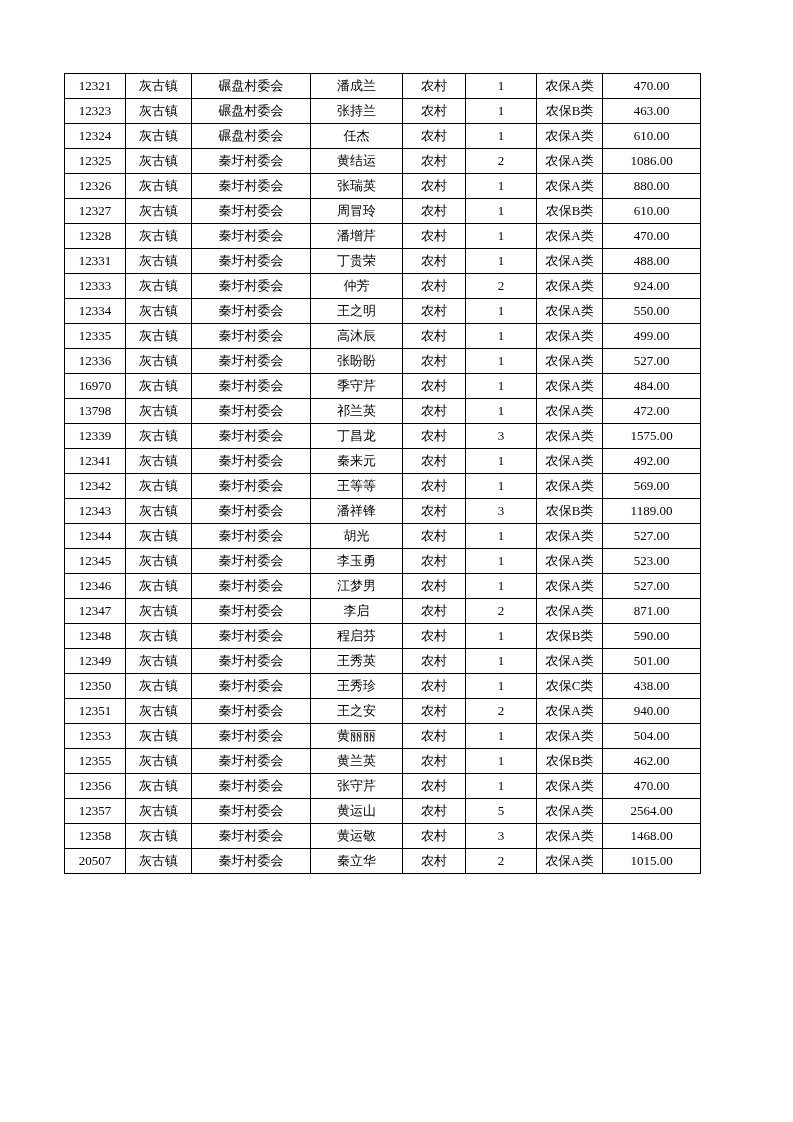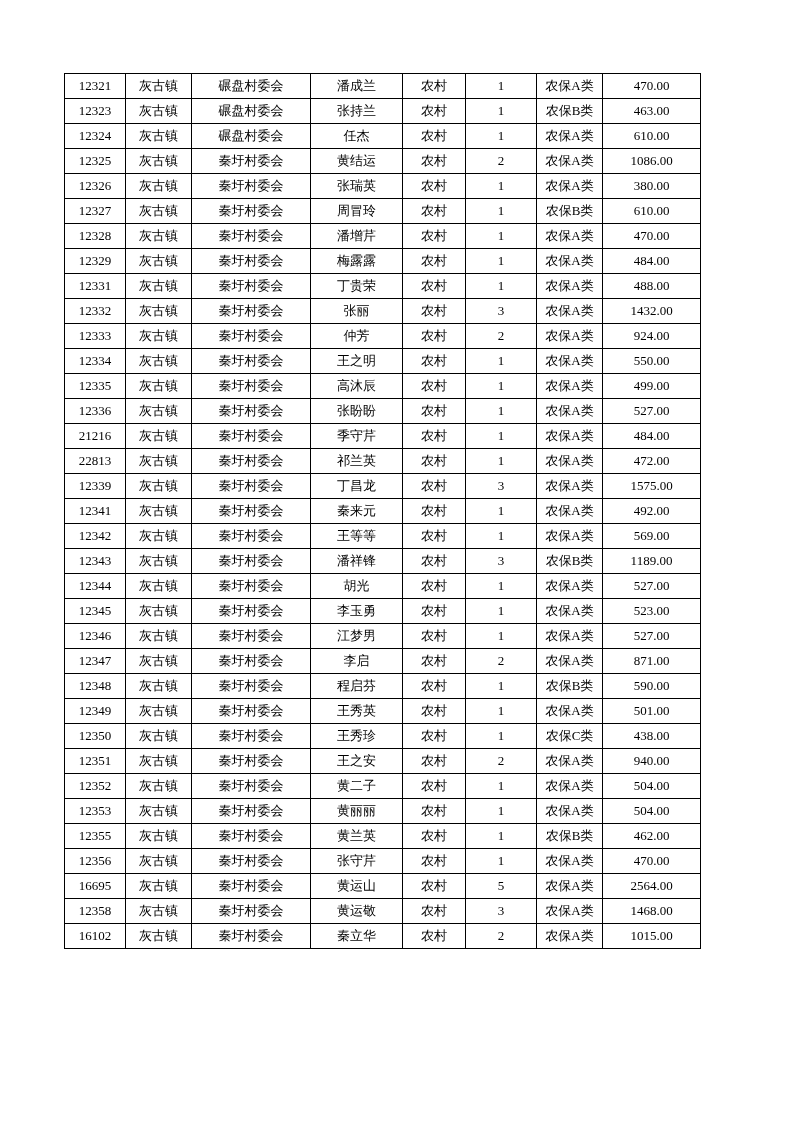--- a/index.html
+++ b/index.html
@@ -89,21 +89,21 @@
           <td class="col-amount">1086.00</td>
         </tr>
         <tr>
           <td class="col-id">12326</td>
           <td class="col-town">灰古镇</td>
           <td class="col-village">秦圩村委会</td>
           <td class="col-name">张瑞英</td>
           <td class="col-type">农村</td>
           <td class="col-count">1</td>
           <td class="col-category">农保A类</td>
-          <td class="col-amount">380.00</td>
+          <td class="col-amount">880.00</td>
         </tr>
         <tr>
           <td class="col-id">12327</td>
           <td class="col-town">灰古镇</td>
           <td class="col-village">秦圩村委会</td>
           <td class="col-name">周冒玲</td>
           <td class="col-type">农村</td>
           <td class="col-count">1</td>
           <td class="col-category">农保B类</td>
           <td class="col-amount">610.00</td>
@@ -112,101 +112,81 @@
           <td class="col-id">12328</td>
           <td class="col-town">灰古镇</td>
           <td class="col-village">秦圩村委会</td>
           <td class="col-name">潘增芹</td>
           <td class="col-type">农村</td>
           <td class="col-count">1</td>
           <td class="col-category">农保A类</td>
           <td class="col-amount">470.00</td>
         </tr>
         <tr>
-          <td class="col-id">12329</td>
-          <td class="col-town">灰古镇</td>
-          <td class="col-village">秦圩村委会</td>
-          <td class="col-name">梅露露</td>
+          <td class="col-id">12331</td>
+          <td class="col-town">灰古镇</td>
+          <td class="col-village">秦圩村委会</td>
+          <td class="col-name">丁贵荣</td>
+          <td class="col-type">农村</td>
+          <td class="col-count">1</td>
+          <td class="col-category">农保A类</td>
+          <td class="col-amount">488.00</td>
+        </tr>
+        <tr>
+          <td class="col-id">12333</td>
+          <td class="col-town">灰古镇</td>
+          <td class="col-village">秦圩村委会</td>
+          <td class="col-name">仲芳</td>
+          <td class="col-type">农村</td>
+          <td class="col-count">2</td>
+          <td class="col-category">农保A类</td>
+          <td class="col-amount">924.00</td>
+        </tr>
+        <tr>
+          <td class="col-id">12334</td>
+          <td class="col-town">灰古镇</td>
+          <td class="col-village">秦圩村委会</td>
+          <td class="col-name">王之明</td>
+          <td class="col-type">农村</td>
+          <td class="col-count">1</td>
+          <td class="col-category">农保A类</td>
+          <td class="col-amount">550.00</td>
+        </tr>
+        <tr>
+          <td class="col-id">12335</td>
+          <td class="col-town">灰古镇</td>
+          <td class="col-village">秦圩村委会</td>
+          <td class="col-name">高沐辰</td>
+          <td class="col-type">农村</td>
+          <td class="col-count">1</td>
+          <td class="col-category">农保A类</td>
+          <td class="col-amount">499.00</td>
+        </tr>
+        <tr>
+          <td class="col-id">12336</td>
+          <td class="col-town">灰古镇</td>
+          <td class="col-village">秦圩村委会</td>
+          <td class="col-name">张盼盼</td>
+          <td class="col-type">农村</td>
+          <td class="col-count">1</td>
+          <td class="col-category">农保A类</td>
+          <td class="col-amount">527.00</td>
+        </tr>
+        <tr>
+          <td class="col-id">16970</td>
+          <td class="col-town">灰古镇</td>
+          <td class="col-village">秦圩村委会</td>
+          <td class="col-name">季守芹</td>
           <td class="col-type">农村</td>
           <td class="col-count">1</td>
           <td class="col-category">农保A类</td>
           <td class="col-amount">484.00</td>
         </tr>
         <tr>
-          <td class="col-id">12331</td>
-          <td class="col-town">灰古镇</td>
-          <td class="col-village">秦圩村委会</td>
-          <td class="col-name">丁贵荣</td>
-          <td class="col-type">农村</td>
-          <td class="col-count">1</td>
-          <td class="col-category">农保A类</td>
-          <td class="col-amount">488.00</td>
-        </tr>
-        <tr>
-          <td class="col-id">12332</td>
-          <td class="col-town">灰古镇</td>
-          <td class="col-village">秦圩村委会</td>
-          <td class="col-name">张丽</td>
-          <td class="col-type">农村</td>
-          <td class="col-count">3</td>
-          <td class="col-category">农保A类</td>
-          <td class="col-amount">1432.00</td>
-        </tr>
-        <tr>
-          <td class="col-id">12333</td>
-          <td class="col-town">灰古镇</td>
-          <td class="col-village">秦圩村委会</td>
-          <td class="col-name">仲芳</td>
-          <td class="col-type">农村</td>
-          <td class="col-count">2</td>
-          <td class="col-category">农保A类</td>
-          <td class="col-amount">924.00</td>
-        </tr>
-        <tr>
-          <td class="col-id">12334</td>
-          <td class="col-town">灰古镇</td>
-          <td class="col-village">秦圩村委会</td>
-          <td class="col-name">王之明</td>
-          <td class="col-type">农村</td>
-          <td class="col-count">1</td>
-          <td class="col-category">农保A类</td>
-          <td class="col-amount">550.00</td>
-        </tr>
-        <tr>
-          <td class="col-id">12335</td>
-          <td class="col-town">灰古镇</td>
-          <td class="col-village">秦圩村委会</td>
-          <td class="col-name">高沐辰</td>
-          <td class="col-type">农村</td>
-          <td class="col-count">1</td>
-          <td class="col-category">农保A类</td>
-          <td class="col-amount">499.00</td>
-        </tr>
-        <tr>
-          <td class="col-id">12336</td>
-          <td class="col-town">灰古镇</td>
-          <td class="col-village">秦圩村委会</td>
-          <td class="col-name">张盼盼</td>
-          <td class="col-type">农村</td>
-          <td class="col-count">1</td>
-          <td class="col-category">农保A类</td>
-          <td class="col-amount">527.00</td>
-        </tr>
-        <tr>
-          <td class="col-id">21216</td>
-          <td class="col-town">灰古镇</td>
-          <td class="col-village">秦圩村委会</td>
-          <td class="col-name">季守芹</td>
-          <td class="col-type">农村</td>
-          <td class="col-count">1</td>
-          <td class="col-category">农保A类</td>
-          <td class="col-amount">484.00</td>
-        </tr>
-        <tr>
-          <td class="col-id">22813</td>
+          <td class="col-id">13798</td>
           <td class="col-town">灰古镇</td>
           <td class="col-village">秦圩村委会</td>
           <td class="col-name">祁兰英</td>
           <td class="col-type">农村</td>
           <td class="col-count">1</td>
           <td class="col-category">农保A类</td>
           <td class="col-amount">472.00</td>
         </tr>
         <tr>
           <td class="col-id">12339</td>
@@ -322,81 +302,71 @@
           <td class="col-id">12351</td>
           <td class="col-town">灰古镇</td>
           <td class="col-village">秦圩村委会</td>
           <td class="col-name">王之安</td>
           <td class="col-type">农村</td>
           <td class="col-count">2</td>
           <td class="col-category">农保A类</td>
           <td class="col-amount">940.00</td>
         </tr>
         <tr>
-          <td class="col-id">12352</td>
-          <td class="col-town">灰古镇</td>
-          <td class="col-village">秦圩村委会</td>
-          <td class="col-name">黄二子</td>
+          <td class="col-id">12353</td>
+          <td class="col-town">灰古镇</td>
+          <td class="col-village">秦圩村委会</td>
+          <td class="col-name">黄丽丽</td>
           <td class="col-type">农村</td>
           <td class="col-count">1</td>
           <td class="col-category">农保A类</td>
           <td class="col-amount">504.00</td>
         </tr>
         <tr>
-          <td class="col-id">12353</td>
-          <td class="col-town">灰古镇</td>
-          <td class="col-village">秦圩村委会</td>
-          <td class="col-name">黄丽丽</td>
-          <td class="col-type">农村</td>
-          <td class="col-count">1</td>
-          <td class="col-category">农保A类</td>
-          <td class="col-amount">504.00</td>
-        </tr>
-        <tr>
           <td class="col-id">12355</td>
           <td class="col-town">灰古镇</td>
           <td class="col-village">秦圩村委会</td>
           <td class="col-name">黄兰英</td>
           <td class="col-type">农村</td>
           <td class="col-count">1</td>
           <td class="col-category">农保B类</td>
           <td class="col-amount">462.00</td>
         </tr>
         <tr>
           <td class="col-id">12356</td>
           <td class="col-town">灰古镇</td>
           <td class="col-village">秦圩村委会</td>
           <td class="col-name">张守芹</td>
           <td class="col-type">农村</td>
           <td class="col-count">1</td>
           <td class="col-category">农保A类</td>
           <td class="col-amount">470.00</td>
         </tr>
         <tr>
-          <td class="col-id">16695</td>
+          <td class="col-id">12357</td>
           <td class="col-town">灰古镇</td>
           <td class="col-village">秦圩村委会</td>
           <td class="col-name">黄运山</td>
           <td class="col-type">农村</td>
           <td class="col-count">5</td>
           <td class="col-category">农保A类</td>
           <td class="col-amount">2564.00</td>
         </tr>
         <tr>
           <td class="col-id">12358</td>
           <td class="col-town">灰古镇</td>
           <td class="col-village">秦圩村委会</td>
           <td class="col-name">黄运敬</td>
           <td class="col-type">农村</td>
           <td class="col-count">3</td>
           <td class="col-category">农保A类</td>
           <td class="col-amount">1468.00</td>
         </tr>
         <tr>
-          <td class="col-id">16102</td>
+          <td class="col-id">20507</td>
           <td class="col-town">灰古镇</td>
           <td class="col-village">秦圩村委会</td>
           <td class="col-name">秦立华</td>
           <td class="col-type">农村</td>
           <td class="col-count">2</td>
           <td class="col-category">农保A类</td>
           <td class="col-amount">1015.00</td>
         </tr>
       </tbody>
   </table>

